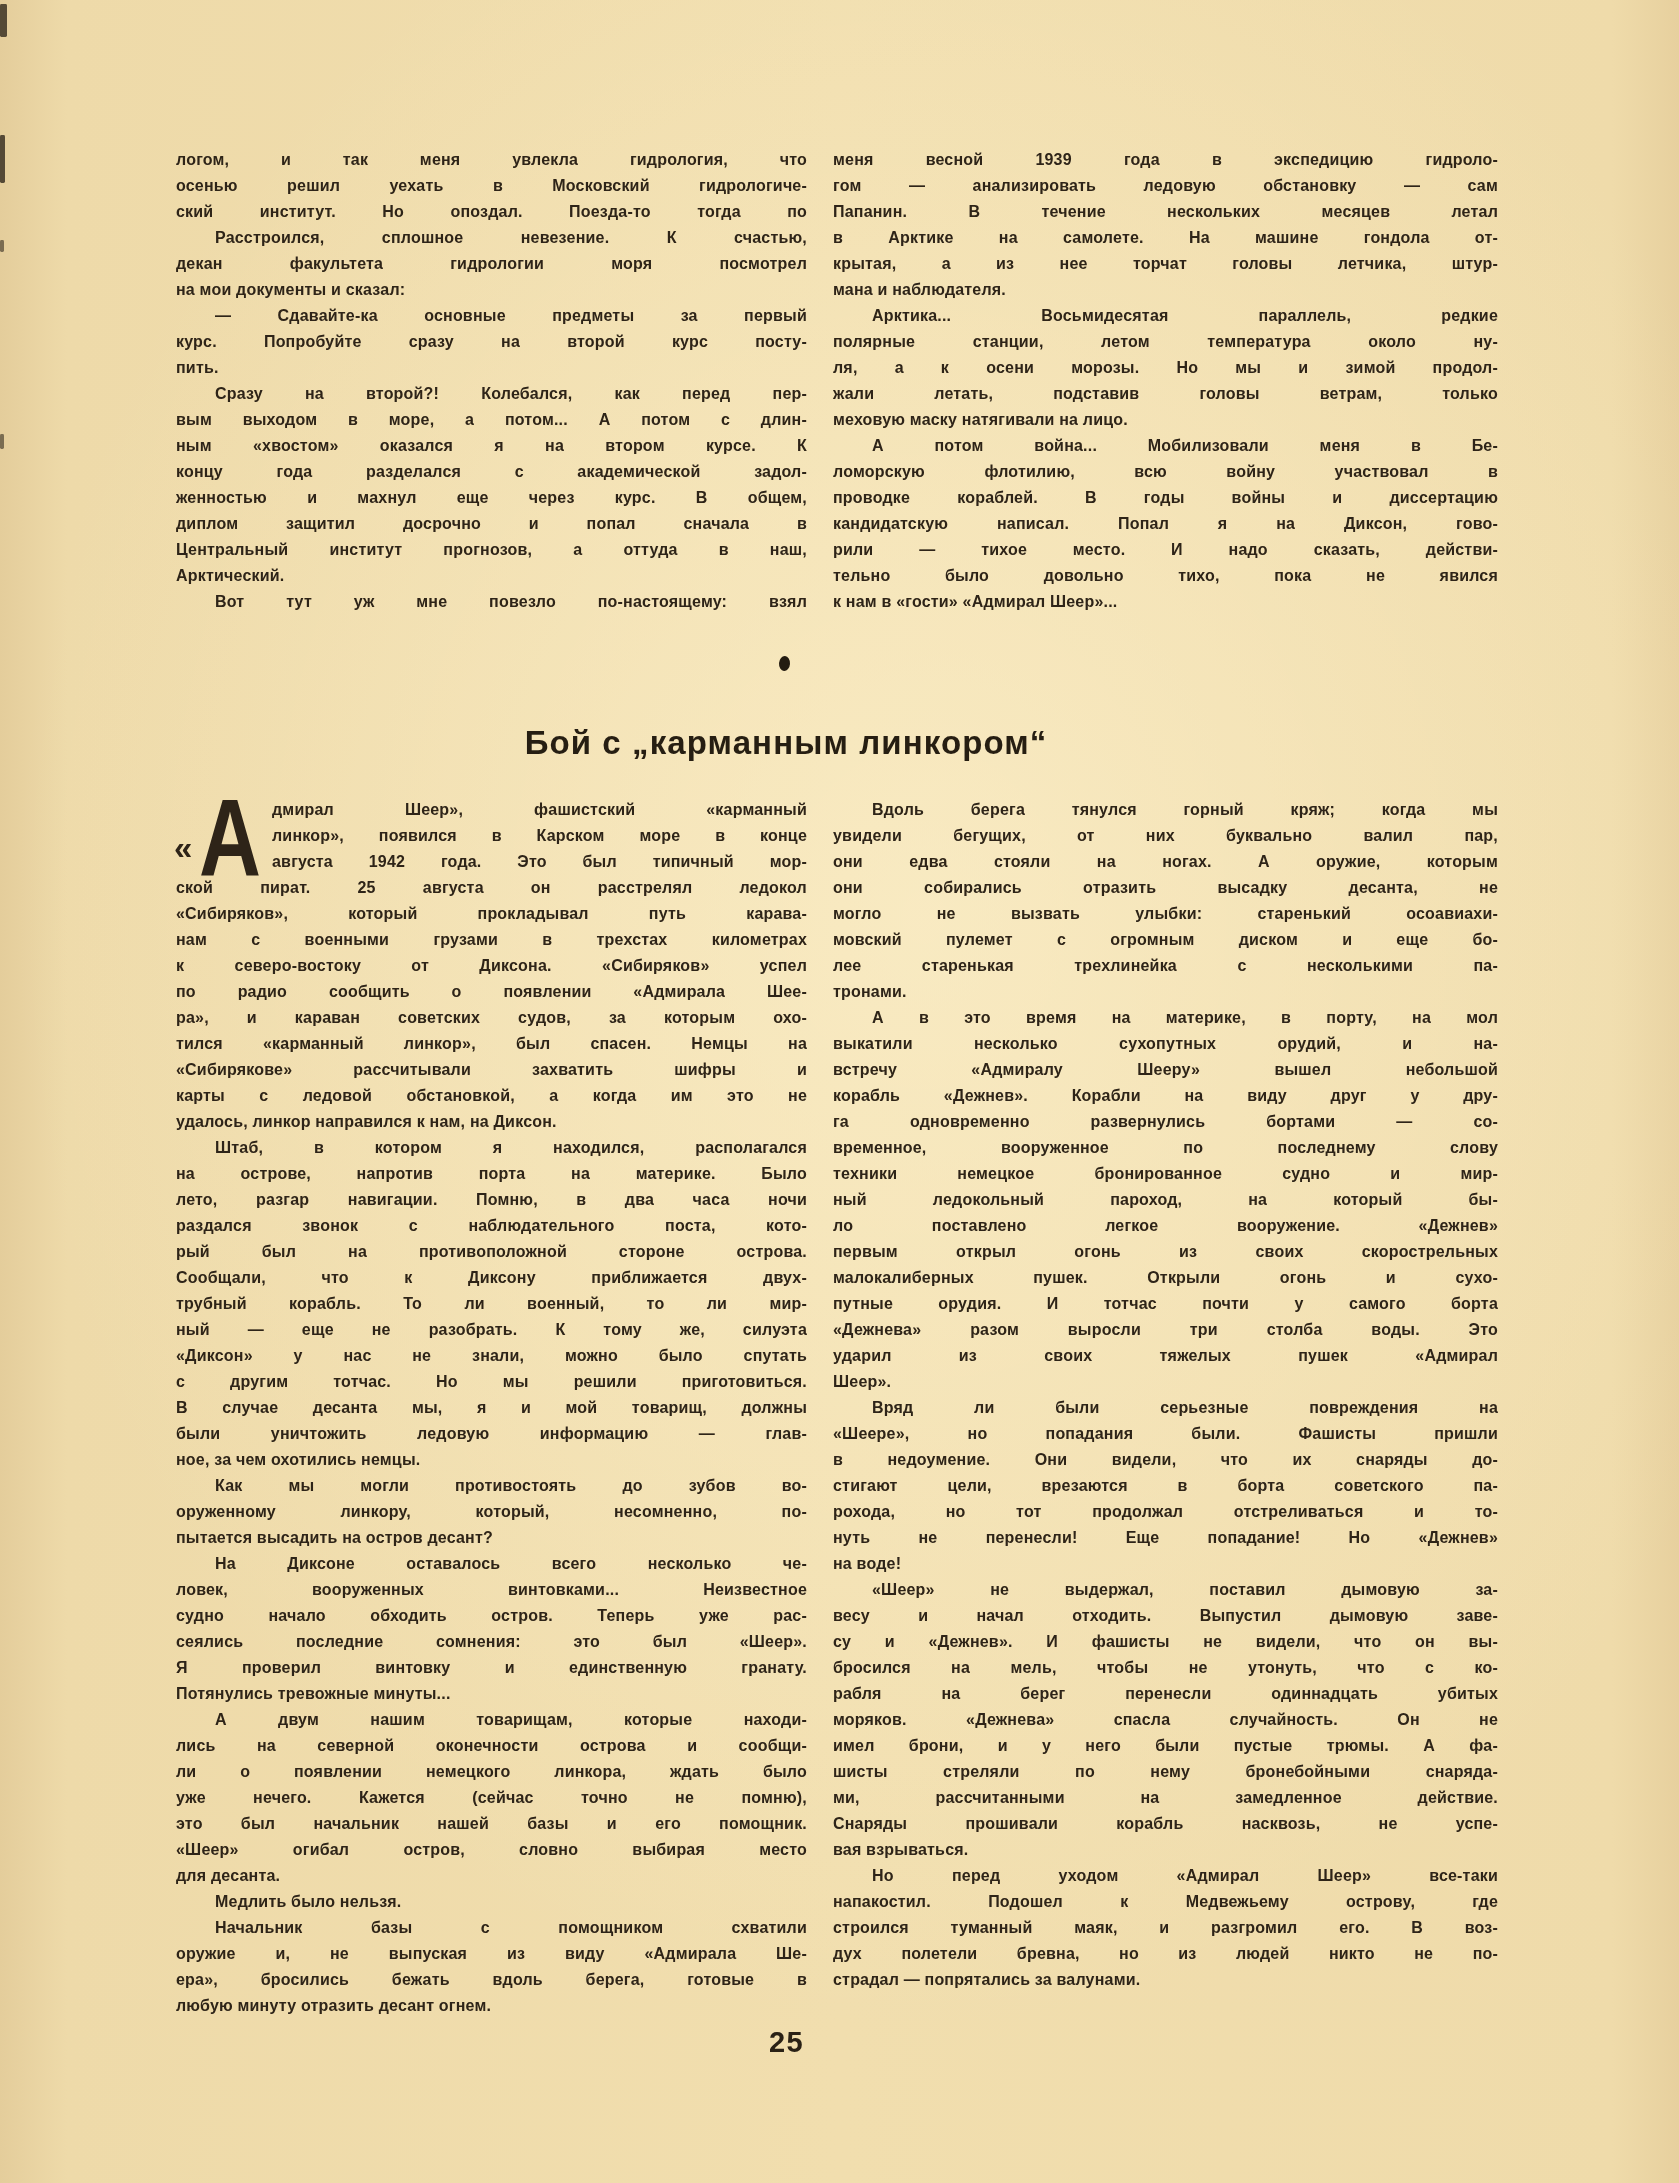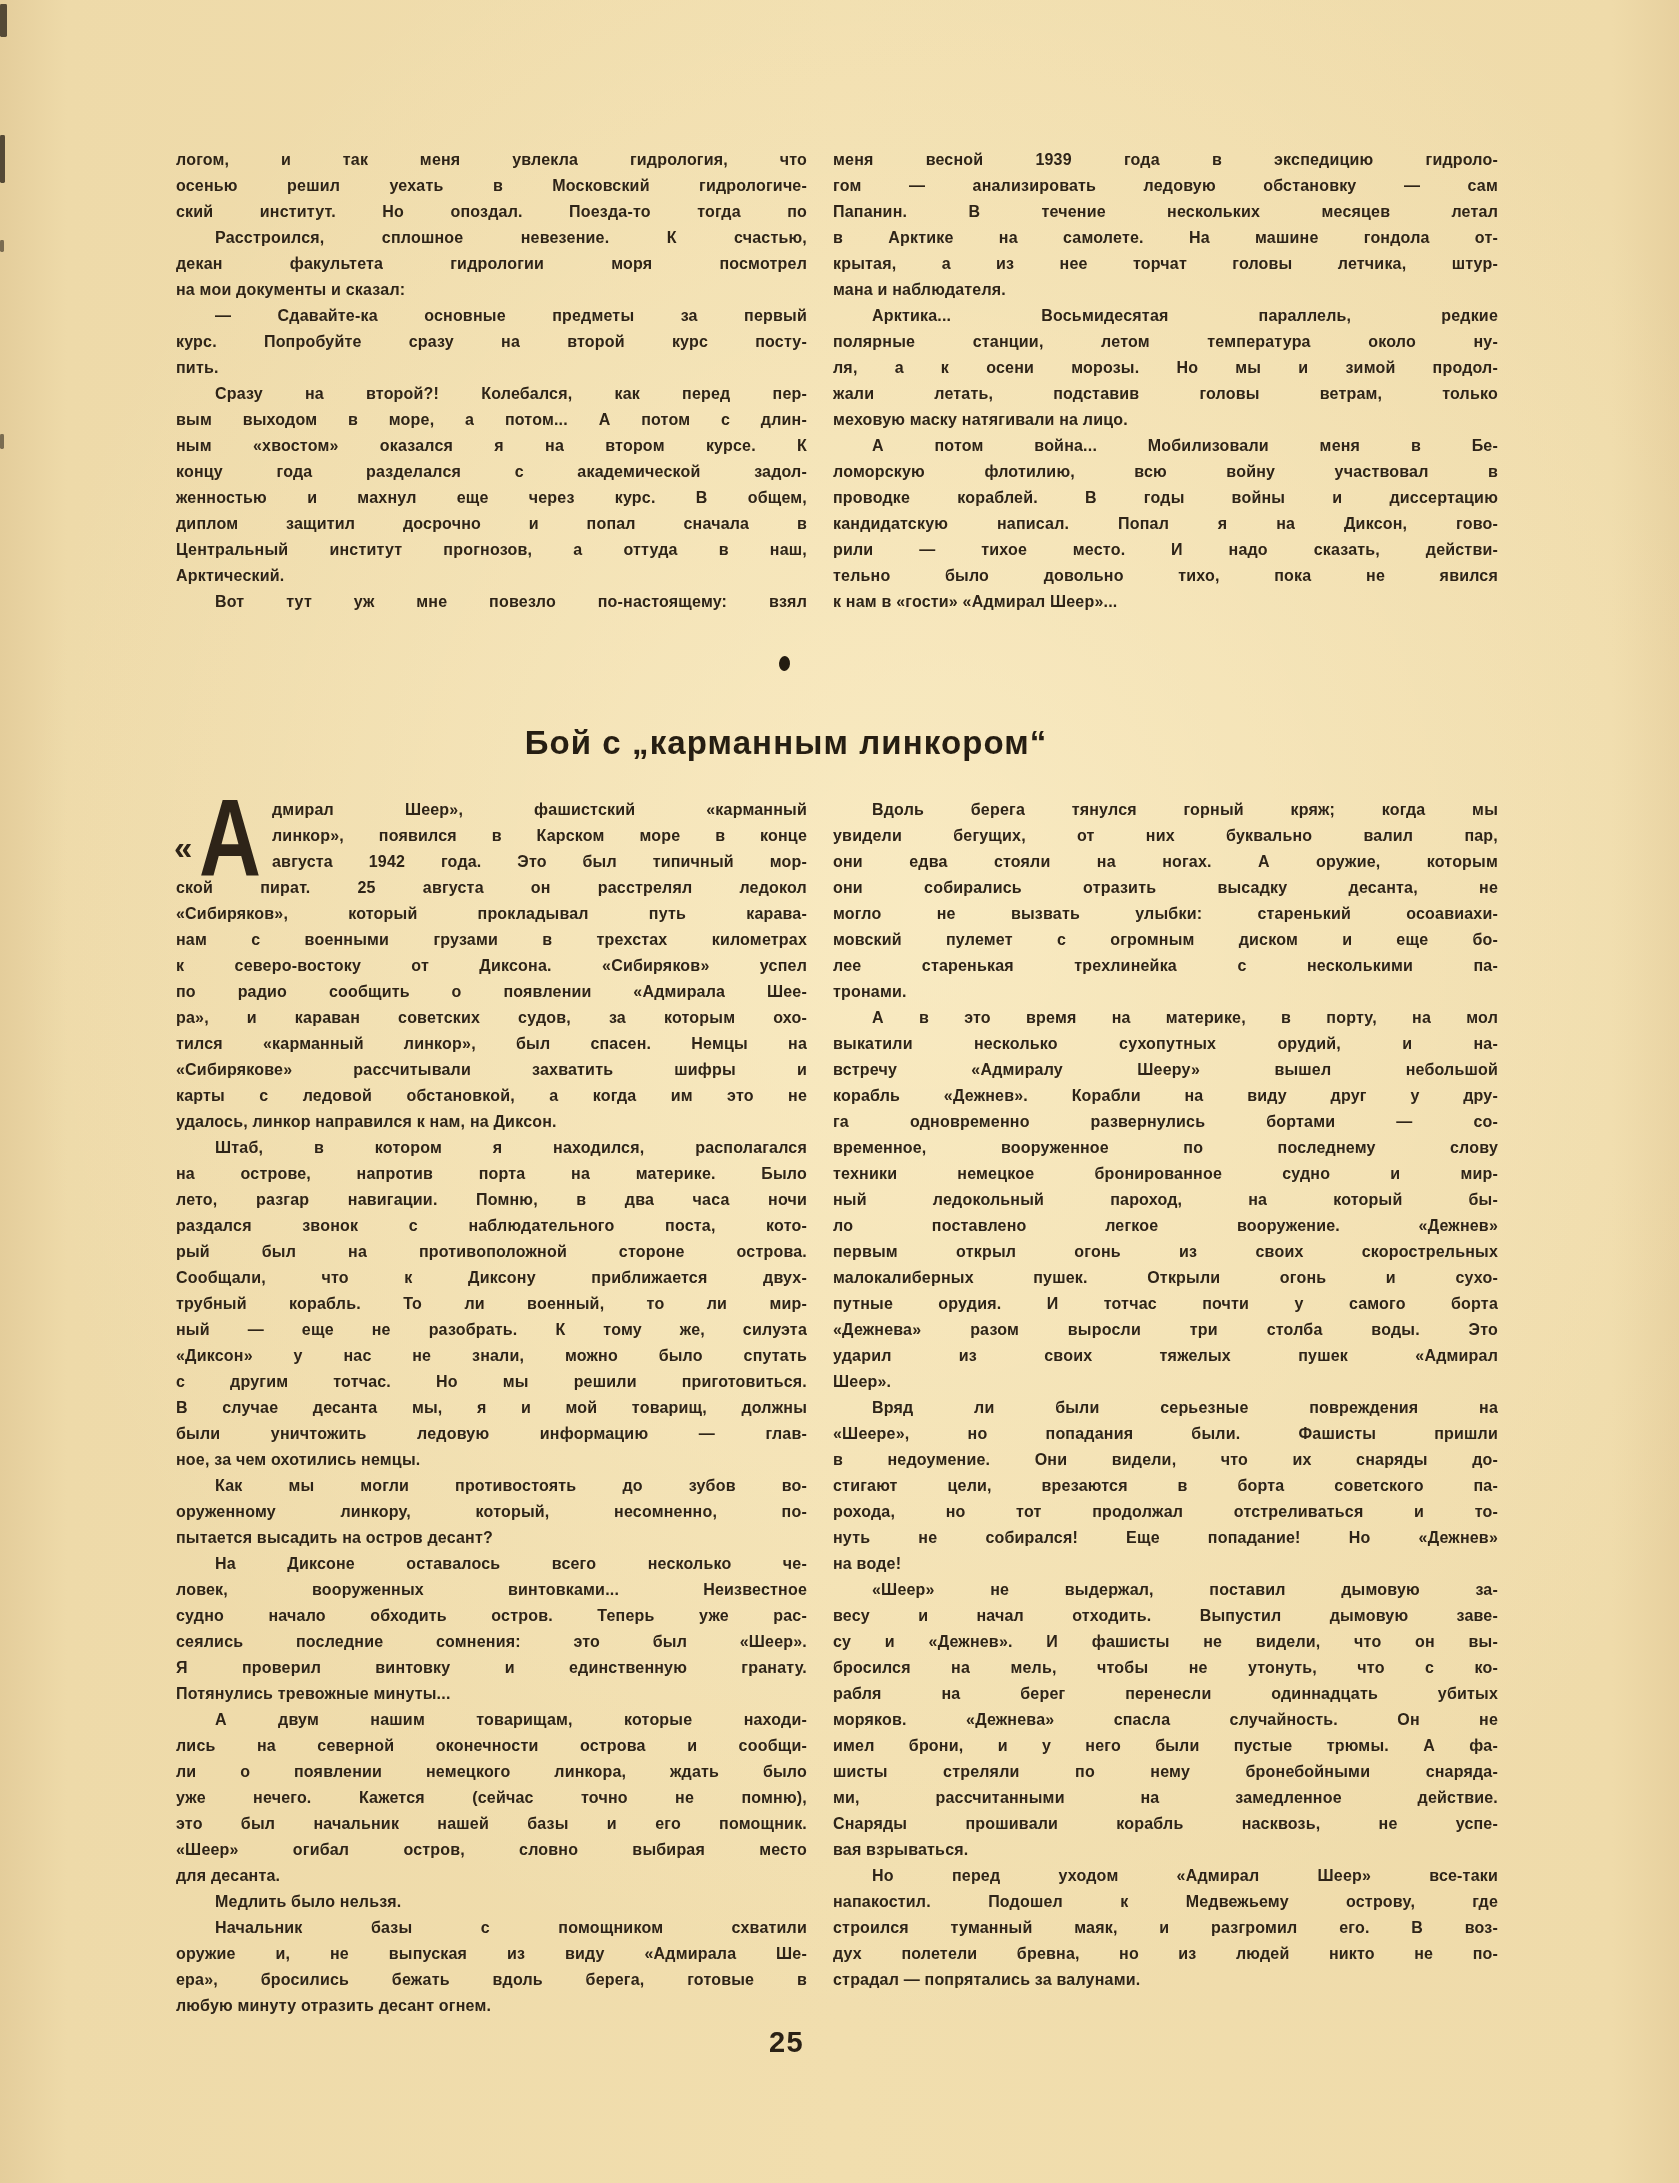--- a/index.html
+++ b/index.html
@@ -192,21 +192,21 @@
       <div class="line">малокалиберных пушек. Открыли огонь и сухо-</div>
       <div class="line">путные орудия. И тотчас почти у самого борта</div>
       <div class="line">«Дежнева» разом выросли три столба воды. Это</div>
       <div class="line">ударил из своих тяжелых пушек «Адмирал</div>
       <div class="line end">Шеер».</div>
       <div class="line ind">Вряд ли были серьезные повреждения на</div>
       <div class="line">«Шеере», но попадания были. Фашисты пришли</div>
       <div class="line">в недоумение. Они видели, что их снаряды до-</div>
       <div class="line">стигают цели, врезаются в борта советского па-</div>
       <div class="line">рохода, но тот продолжал отстреливаться и то-</div>
-      <div class="line">нуть не собирался! Еще попадание! Но «Дежнев»</div>
+      <div class="line">нуть не перенесли! Еще попадание! Но «Дежнев»</div>
       <div class="line end">на воде!</div>
       <div class="line ind">«Шеер» не выдержал, поставил дымовую за-</div>
       <div class="line">весу и начал отходить. Выпустил дымовую заве-</div>
       <div class="line">су и «Дежнев». И фашисты не видели, что он вы-</div>
       <div class="line">бросился на мель, чтобы не утонуть, что с ко-</div>
       <div class="line">рабля на берег перенесли одиннадцать убитых</div>
       <div class="line">моряков. «Дежнева» спасла случайность. Он не</div>
       <div class="line">имел брони, и у него были пустые трюмы. А фа-</div>
       <div class="line">шисты стреляли по нему бронебойными снаряда-</div>
       <div class="line">ми, рассчитанными на замедленное действие.</div>

